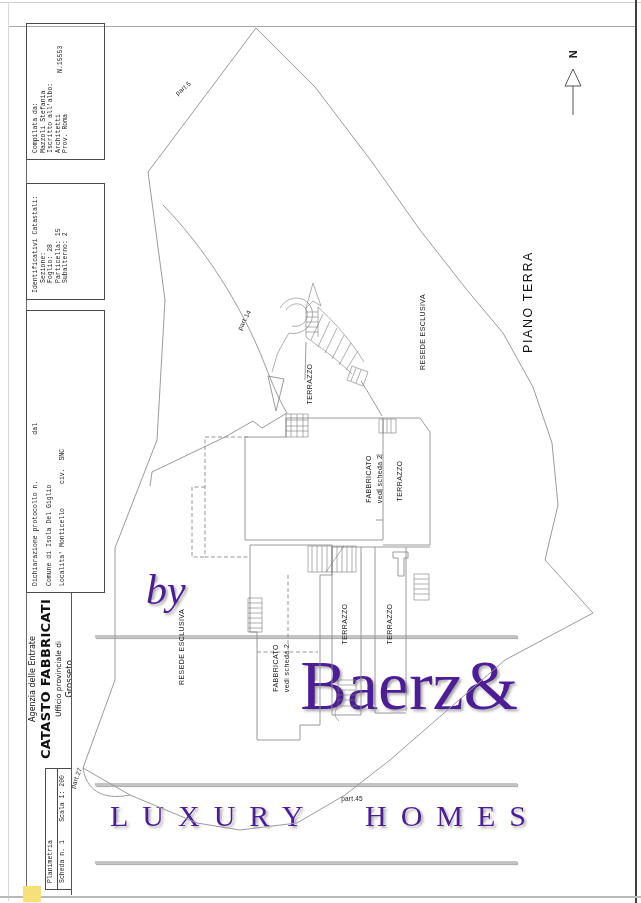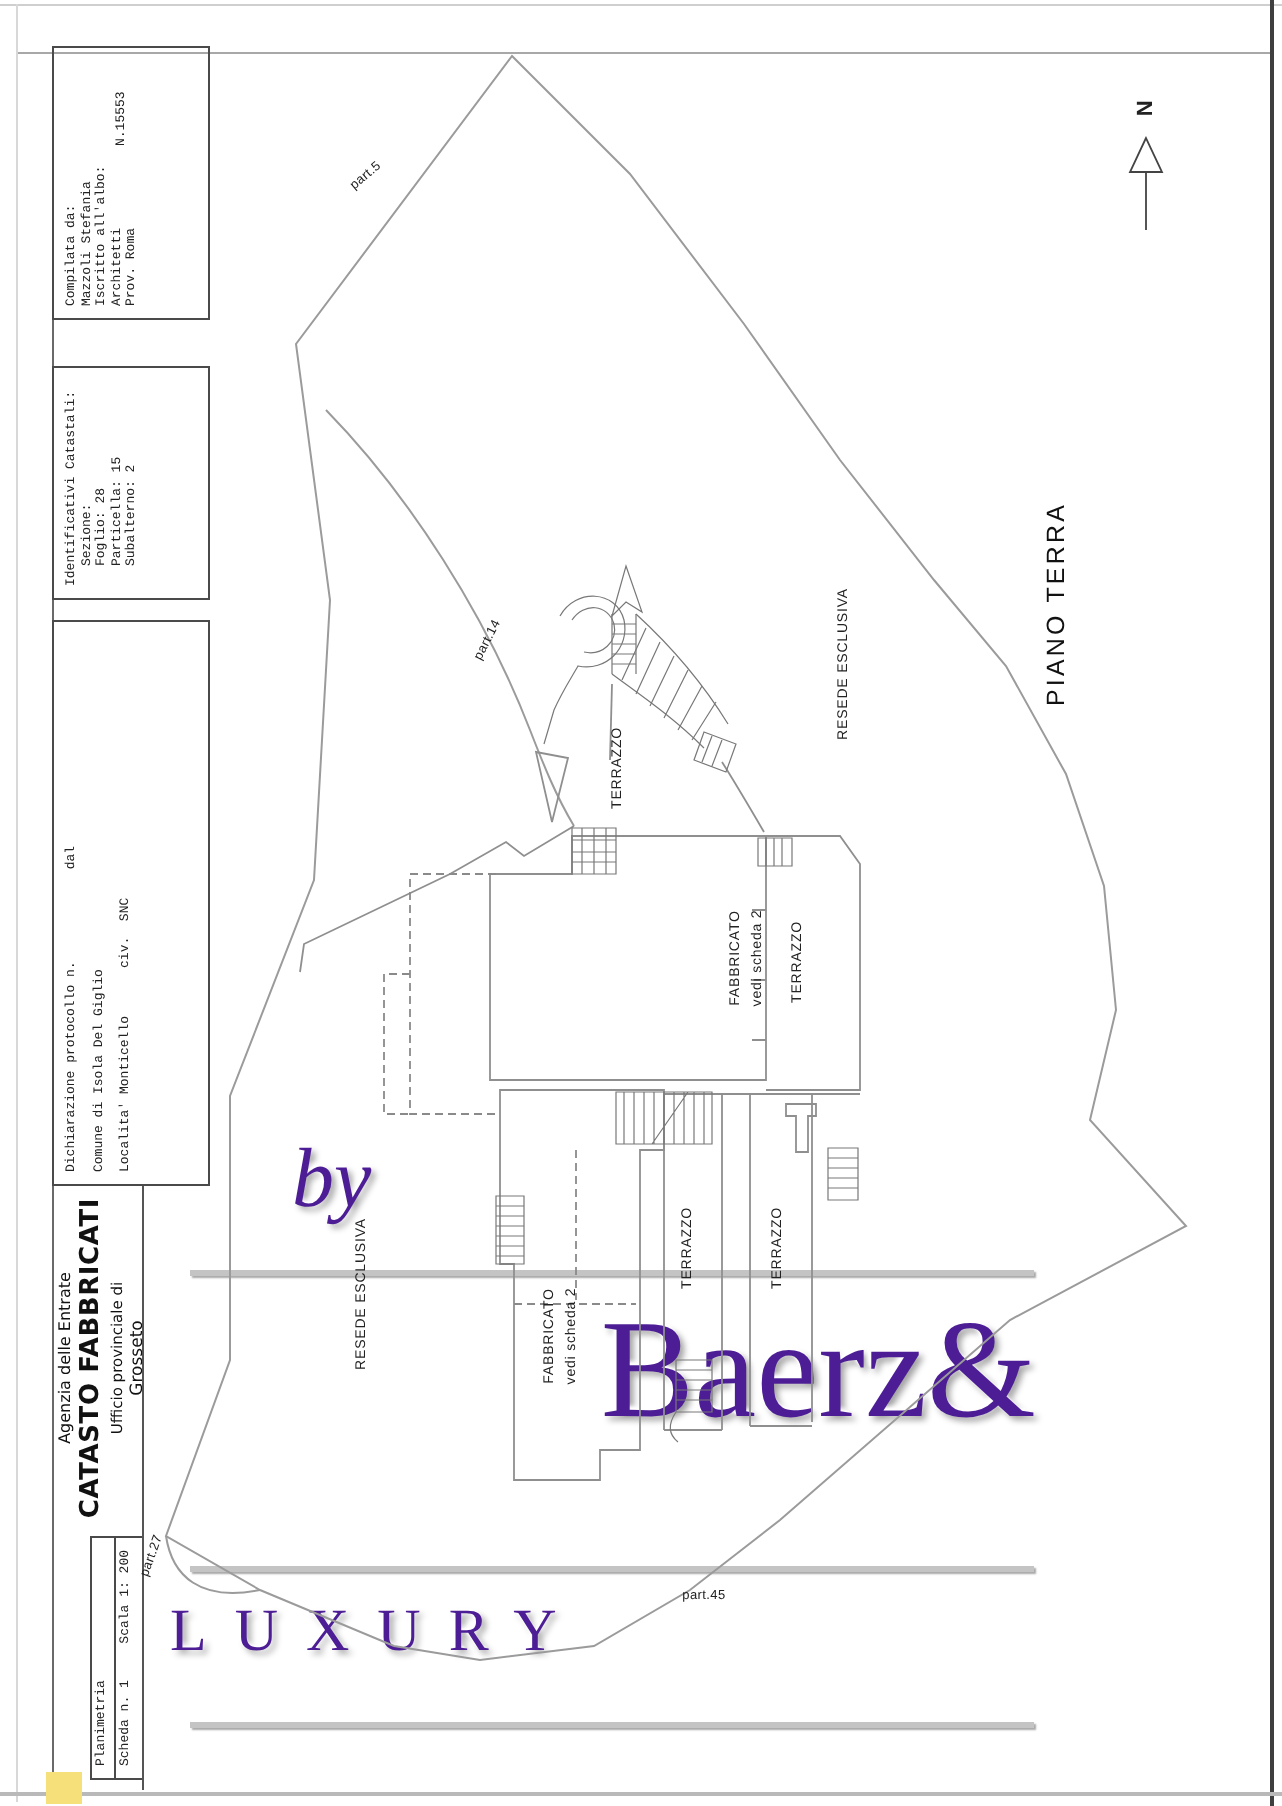--- a/index.html
+++ b/index.html
@@ -53,21 +53,21 @@
 
   svg.plan{position:absolute;left:0;top:0;}
 
   
   .wm{position:absolute;color:#4c1d95;
       text-shadow:-1px -1px 1px #ffffff,-2px -2px 2px #ffffff,2px 2px 3px #a3a3a3;
       font-family:"Liberation Serif",serif;}
   .wm-by{left:146px;top:566px;font-size:42px;font-style:italic;}
   .wm-brand{left:88px;top:646px;width:430px;display:flex;justify-content:flex-end;
             align-items:baseline;font-size:70px;font-family:Liberation Serif, serif;}
-  .wm-tag{left:85px;top:799px;width:430px;display:flex;justify-content:space-between;
+  .wm-tag{left:110px;top:799px;width:430px;display:flex;justify-content:space-between;
           font-size:30px;font-family:Liberation Serif, serif;}
   .wm-tag span{letter-spacing:14px;}
   .wm-rule{position:absolute;left:95px;width:422px;height:3px;background:#c4c4c4;
            box-shadow:-1px -1px 0 #ffffff,1px 1px 1px #a8a8a8;}
   .rule1{top:635px;} .rule2{top:783px;} .rule3{top:861px;}
 
   .yellow-chip{position:absolute;left:23px;top:886px;width:18px;height:16px;background:#f6e07a;}
 </style>
 </head>
 <body>
@@ -76,20 +76,21 @@
 
   <div class="wm wm-by">by</div>
   <div class="wm-rule rule1"></div>
   <div class="wm wm-brand">
     <span>Baerz</span>
     <span>&amp;</span>
   </div>
   <div class="wm-rule rule2"></div>
   <div class="wm wm-tag">
     <span>LUXURY</span>
+    <span>HOMES</span>
   </div>
   <div class="wm-rule rule3"></div>
 
   <div class="doc">
     <div class="frame-top"></div>
     <div class="frame-right"></div>
 
     <div class="hbox box-plan">
       <div class="row1">Planimetria</div>
       <div class="row2">

